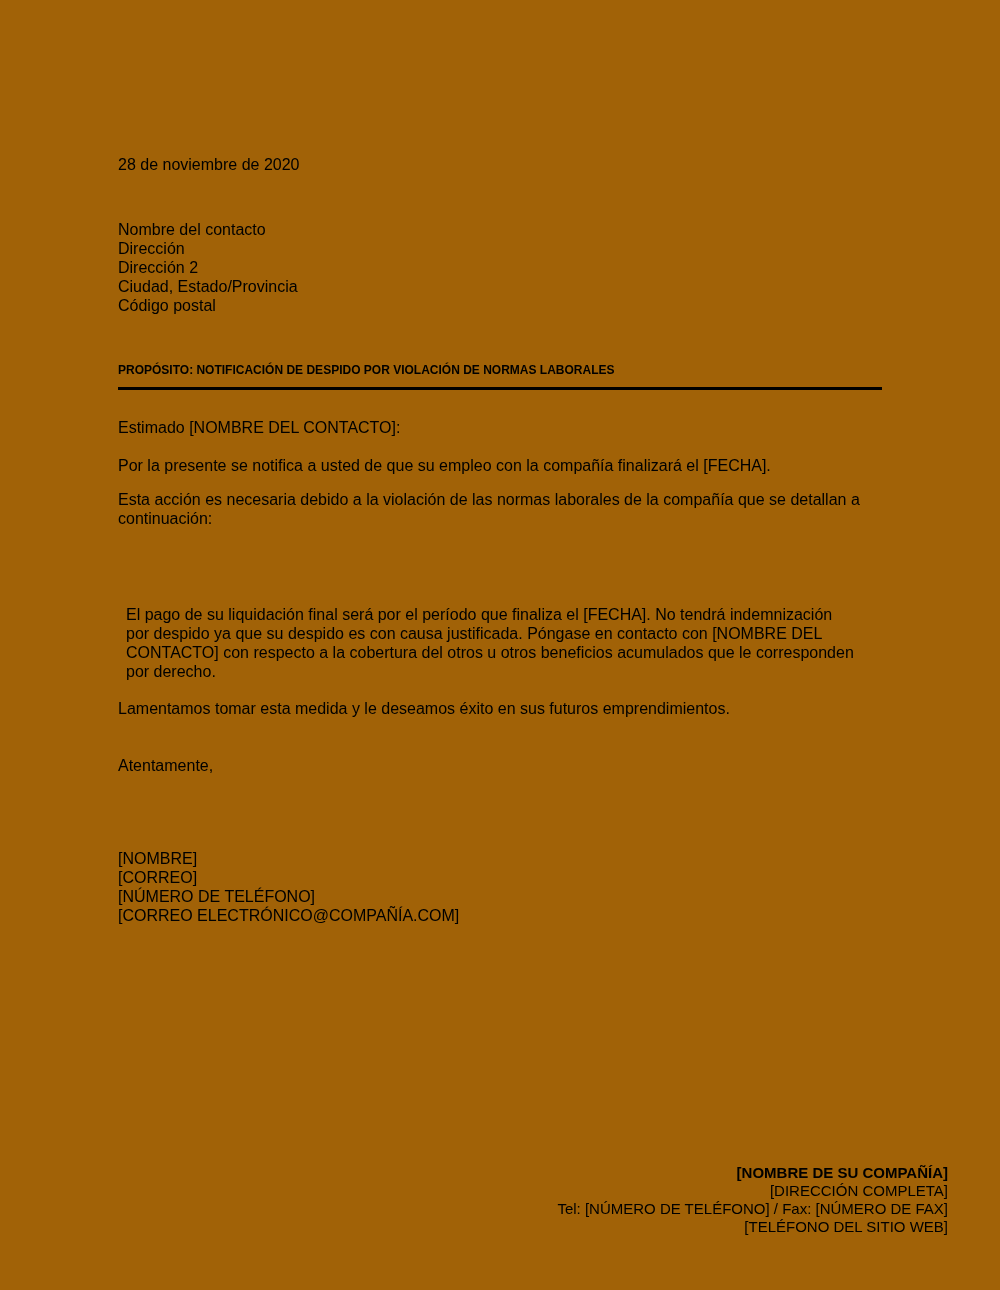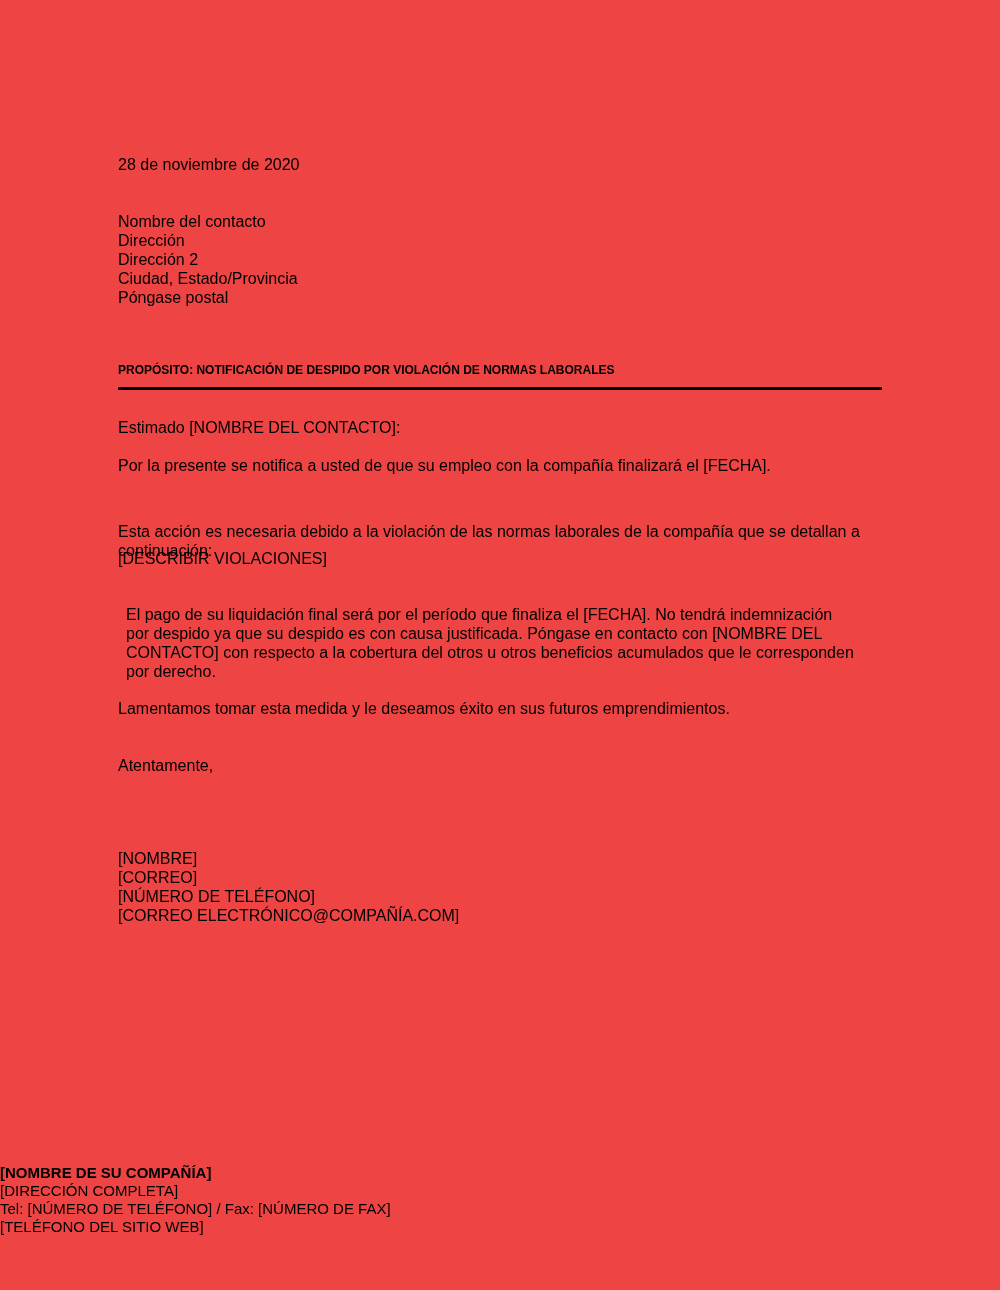--- a/index.html
+++ b/index.html
@@ -14,79 +14,79 @@
       overflow: hidden;
       font-family: "Liberation Sans", sans-serif;
       color: #000000;
       font-size: 16px;
     }
     .page {
       position: absolute;
       left: 0; top: 0;
       width: 1000px;
       height: 1290px;
-      background: #ef4444;
+      background: #a16207;
     }
     .block {
       position: absolute;
       left: 118px;
       width: 770px;
       line-height: 19px;
     }
     .line { display: block; white-space: nowrap; }
     .date { top: 155px; }
-    .address { top: 212px; }
+    .address { top: 220px; }
     .subject {
       top: 361px;
       font-weight: bold;
       font-size: 12px;
       letter-spacing: 0px;
     }
     .rule {
       position: absolute;
       left: 118px;
       top: 387px;
       width: 764px;
       height: 3px;
       background: #000000;
     }
     .greeting { top: 418px; }
     .p1 { top: 456px; }
-    .p2 { top: 522px; }
+    .p2 { top: 490px; }
     .p3 { top: 549px; }
     .p4 { top: 605px; margin-left: 8px; }
     .p5 { top: 699px; }
     .closing { top: 756px; }
     .signature { top: 849px; }
     .footer {
       position: absolute;
       left: 0;
       width: 948px;
       top: 1164px;
-      text-align: left;
+      text-align: right;
       font-size: 15px;
       line-height: 18px;
     }
     .footer .company { font-weight: bold; }
   </style>
 </head>
 <body>
 
 <div class="page">
 
   <div class="block date">
     <span class="line">28 de noviembre de 2020</span>
   </div>
 
   <div class="block address">
     <span class="line">Nombre del contacto</span>
     <span class="line">Dirección</span>
     <span class="line">Dirección 2</span>
     <span class="line">Ciudad, Estado/Provincia</span>
-    <span class="line">Póngase postal</span>
+    <span class="line">Código postal</span>
   </div>
 
   <div class="block subject">
     <span class="line">PROPÓSITO: NOTIFICACIÓN DE DESPIDO POR VIOLACIÓN DE NORMAS LABORALES</span>
   </div>
 
   <div class="rule"></div>
 
   <div class="block greeting">
     <span class="line">Estimado [NOMBRE DEL CONTACTO]:</span>
@@ -94,23 +94,20 @@
 
   <div class="block p1">
     <span class="line">Por la presente se notifica a usted de que su empleo con la compañía finalizará el [FECHA].</span>
   </div>
 
   <div class="block p2">
     <span class="line">Esta acción es necesaria debido a la violación de las normas laborales de la compañía que se detallan a</span>
     <span class="line">continuación:</span>
   </div>
 
-  <div class="block p3">
-    <span class="line">[DESCRIBIR VIOLACIONES]</span>
-  </div>
 
   <div class="block p4">
     <span class="line">El pago de su liquidación final será por el período que finaliza el [FECHA]. No tendrá indemnización</span>
     <span class="line">por despido ya que su despido es con causa justificada. Póngase en contacto con [NOMBRE DEL</span>
     <span class="line">CONTACTO] con respecto a la cobertura del otros u otros beneficios acumulados que le corresponden</span>
     <span class="line">por derecho.</span>
   </div>
 
   <div class="block p5">
     <span class="line">Lamentamos tomar esta medida y le deseamos éxito en sus futuros emprendimientos.</span>

